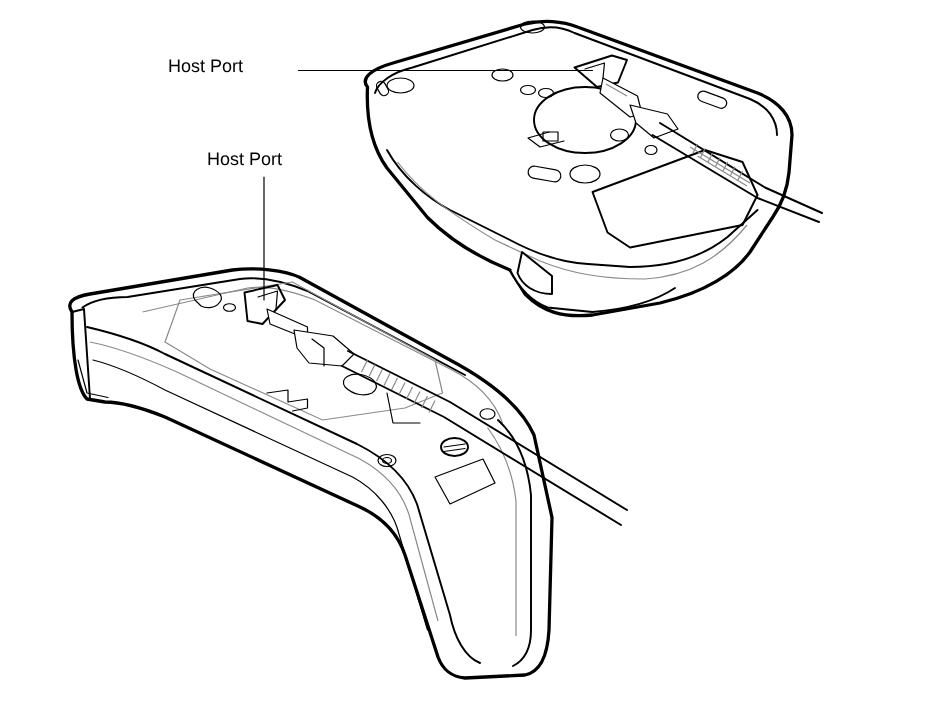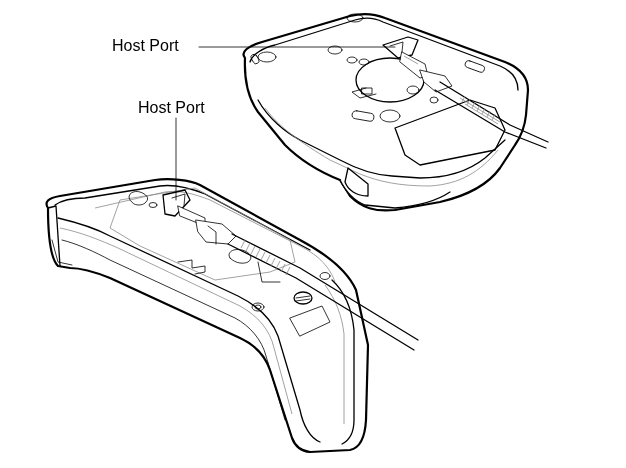--- a/index.html
+++ b/index.html
@@ -17,21 +17,21 @@
     .diagram {
       position: absolute;
       left: 0;
       top: 0;
       width: 626px;
       height: 468px;
     }
     .label {
       position: absolute;
       font-family: "Liberation Sans", sans-serif;
-      font-size: 16px;
+      font-size: 12px;
       color: #000000;
       white-space: nowrap;
       line-height: 1;
     }
     #label-top { left: 112px; top: 38px; }
     #label-bottom { left: 138px; top: 100px; }
     .stroke { fill: none; stroke: #000; stroke-linecap: round; stroke-linejoin: round; }
     .thick { stroke-width: 2.2; }
     .med { stroke-width: 1.3; }
     .thin { stroke-width: 0.8; }

